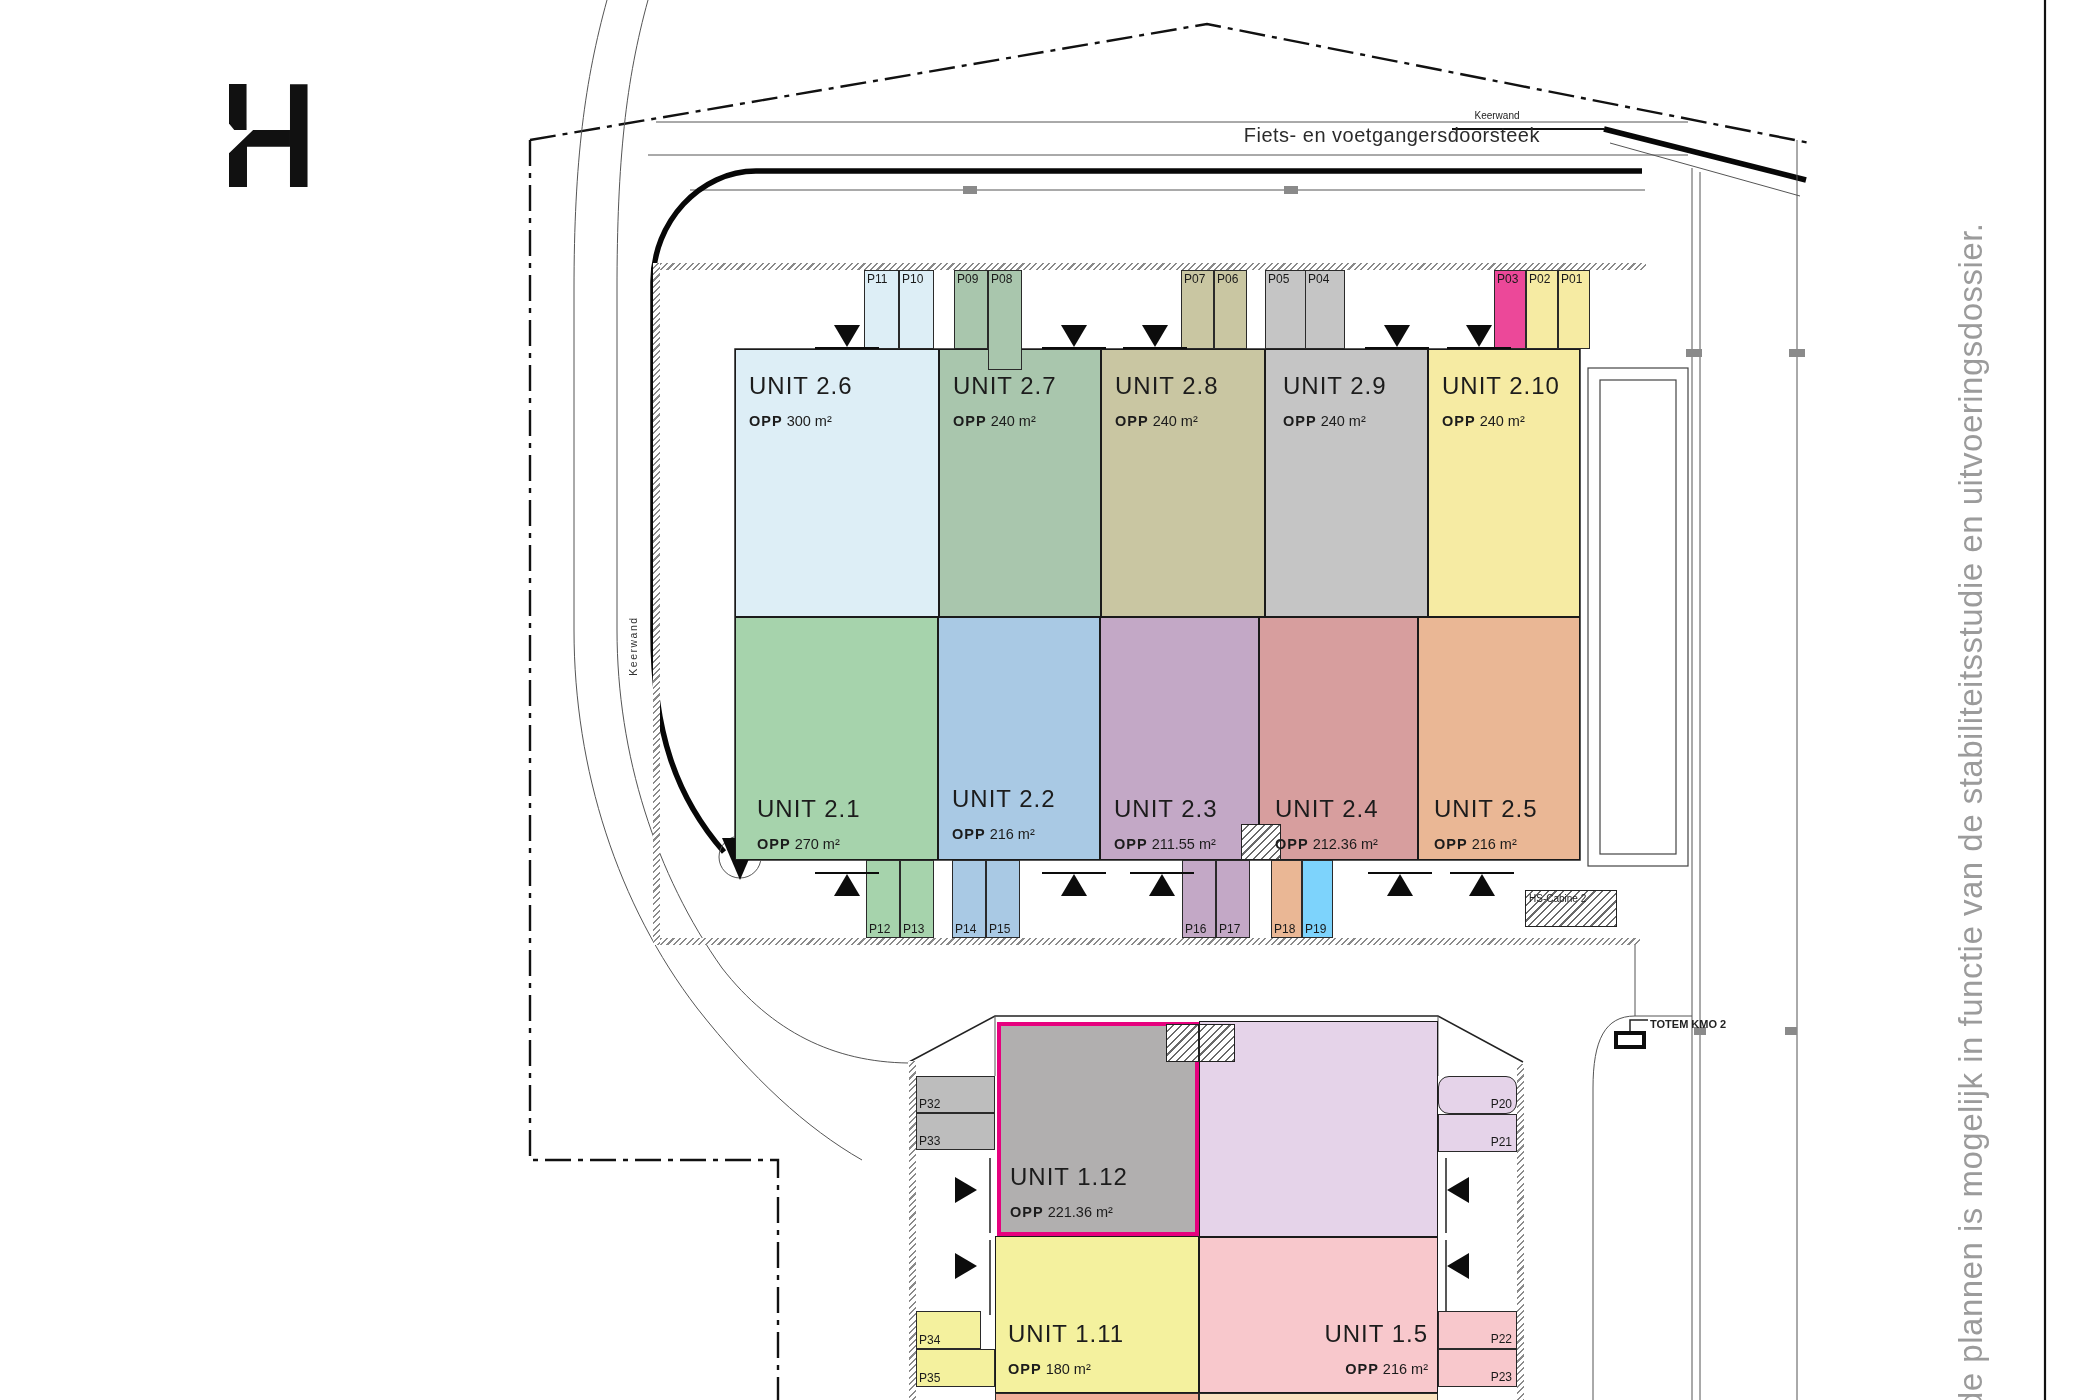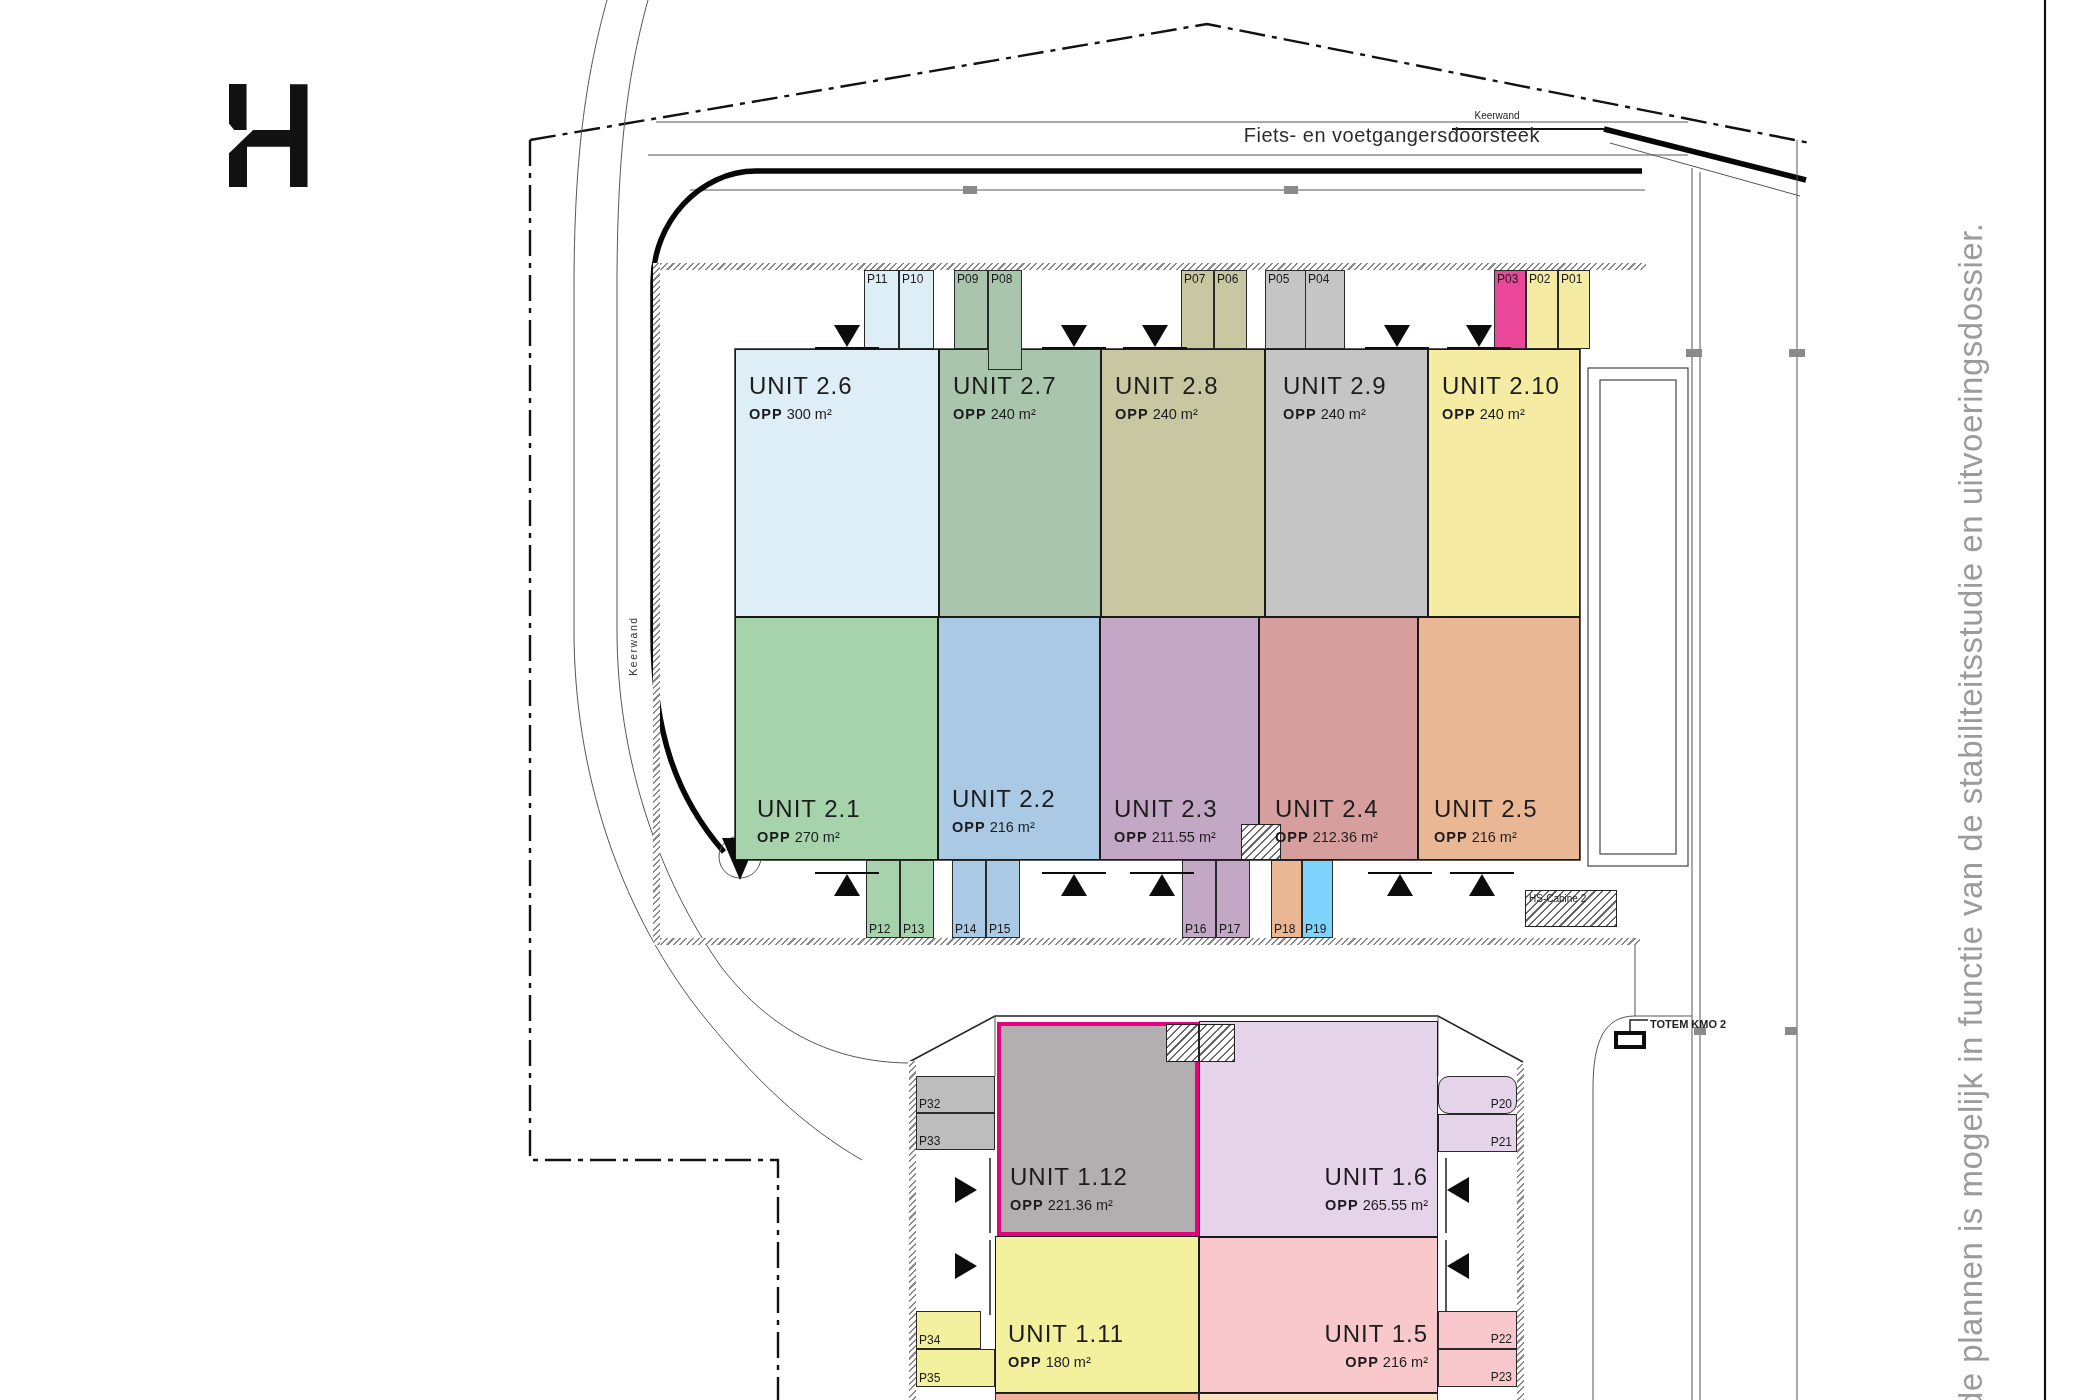--- a/index.html
+++ b/index.html
@@ -10,21 +10,21 @@
   .thin2{stroke:#222;stroke-width:1.5;fill:none;}
   .mid{stroke:#111;stroke-width:2.2;fill:none;}
   .thick{stroke:#070707;stroke-width:5.5;fill:none;}
   .dashdot{stroke:#111;stroke-width:2.4;fill:none;stroke-dasharray:26 7 5 7;}
   .rthin{stroke:#444;stroke-width:1.2;fill:none;}
   .tick{fill:#8a8a8a;}
   .unit{position:absolute;box-sizing:border-box;border:1.5px solid #1a1a1a;z-index:3;}
   .unit.selected{border:4px solid #e6017e;z-index:4;}
   .ulabel{position:absolute;z-index:6;white-space:nowrap;pointer-events:none;}
   .ulabel .utitle{font-size:24px;letter-spacing:1px;color:#1c1c1c;line-height:28px;}
-  .ulabel .uopp{font-size:14.5px;color:#1c1c1c;margin-top:6px;}
+  .ulabel .uopp{font-size:14.5px;color:#1c1c1c;margin-top:13px;}
   .ulabel .uopp b{letter-spacing:1px;}
   .ulabel.right{text-align:right;}
   .stall{position:absolute;box-sizing:border-box;border:1px solid #2a2a2a;z-index:3;}
   .stall span{position:absolute;font-size:12px;color:#1a1a1a;}
   .stall .tl{top:1px;left:2px;}
   .stall .bl{bottom:1px;left:2px;}
   .stall .br{bottom:2px;right:4px;}
   .strip{position:absolute;box-sizing:border-box;border:1px solid #2a2a2a;z-index:3;}
   .hatch{position:absolute;box-sizing:border-box;border:1.5px solid #222;z-index:5;
          background:repeating-linear-gradient(135deg,#fff 0 4px,#6a6a6a 4px 5.5px);}
@@ -172,24 +172,20 @@
     <div class="ulabel" style="left: 1434px; top: 795px;">
       <div class="utitle">UNIT 2.5</div>
       <div class="uopp"><b>OPP</b> 216 m²</div>
     </div>
     <div class="unit selected" style="left: 997px; top: 1022px; width: 202px; height: 214px; background: rgb(177, 175, 175);"></div>
     <div class="ulabel" style="left: 1010px; top: 1163px;">
       <div class="utitle">UNIT 1.12</div>
       <div class="uopp"><b>OPP</b> 221.36 m²</div>
     </div>
     <div class="unit" style="left: 1199px; top: 1021px; width: 239px; height: 216px; background: rgb(229, 211, 233);"></div>
-    <div class="ulabel right" style="left: 1148px; top: 1163px; width: 280px;">
-      <div class="utitle">UNIT 1.6</div>
-      <div class="uopp"><b>OPP</b> 265.55 m²</div>
-    </div>
     <div class="unit" style="left: 995px; top: 1236px; width: 204px; height: 157px; background: rgb(244, 241, 158);"></div>
     <div class="ulabel" style="left: 1008px; top: 1320px;">
       <div class="utitle">UNIT 1.11</div>
       <div class="uopp"><b>OPP</b> 180 m²</div>
     </div>
     <div class="unit" style="left: 1199px; top: 1237px; width: 239px; height: 156px; background: rgb(248, 200, 204);"></div>
     <div class="ulabel right" style="left: 1148px; top: 1320px; width: 280px;">
       <div class="utitle">UNIT 1.5</div>
       <div class="uopp"><b>OPP</b> 216 m²</div>
     </div>

